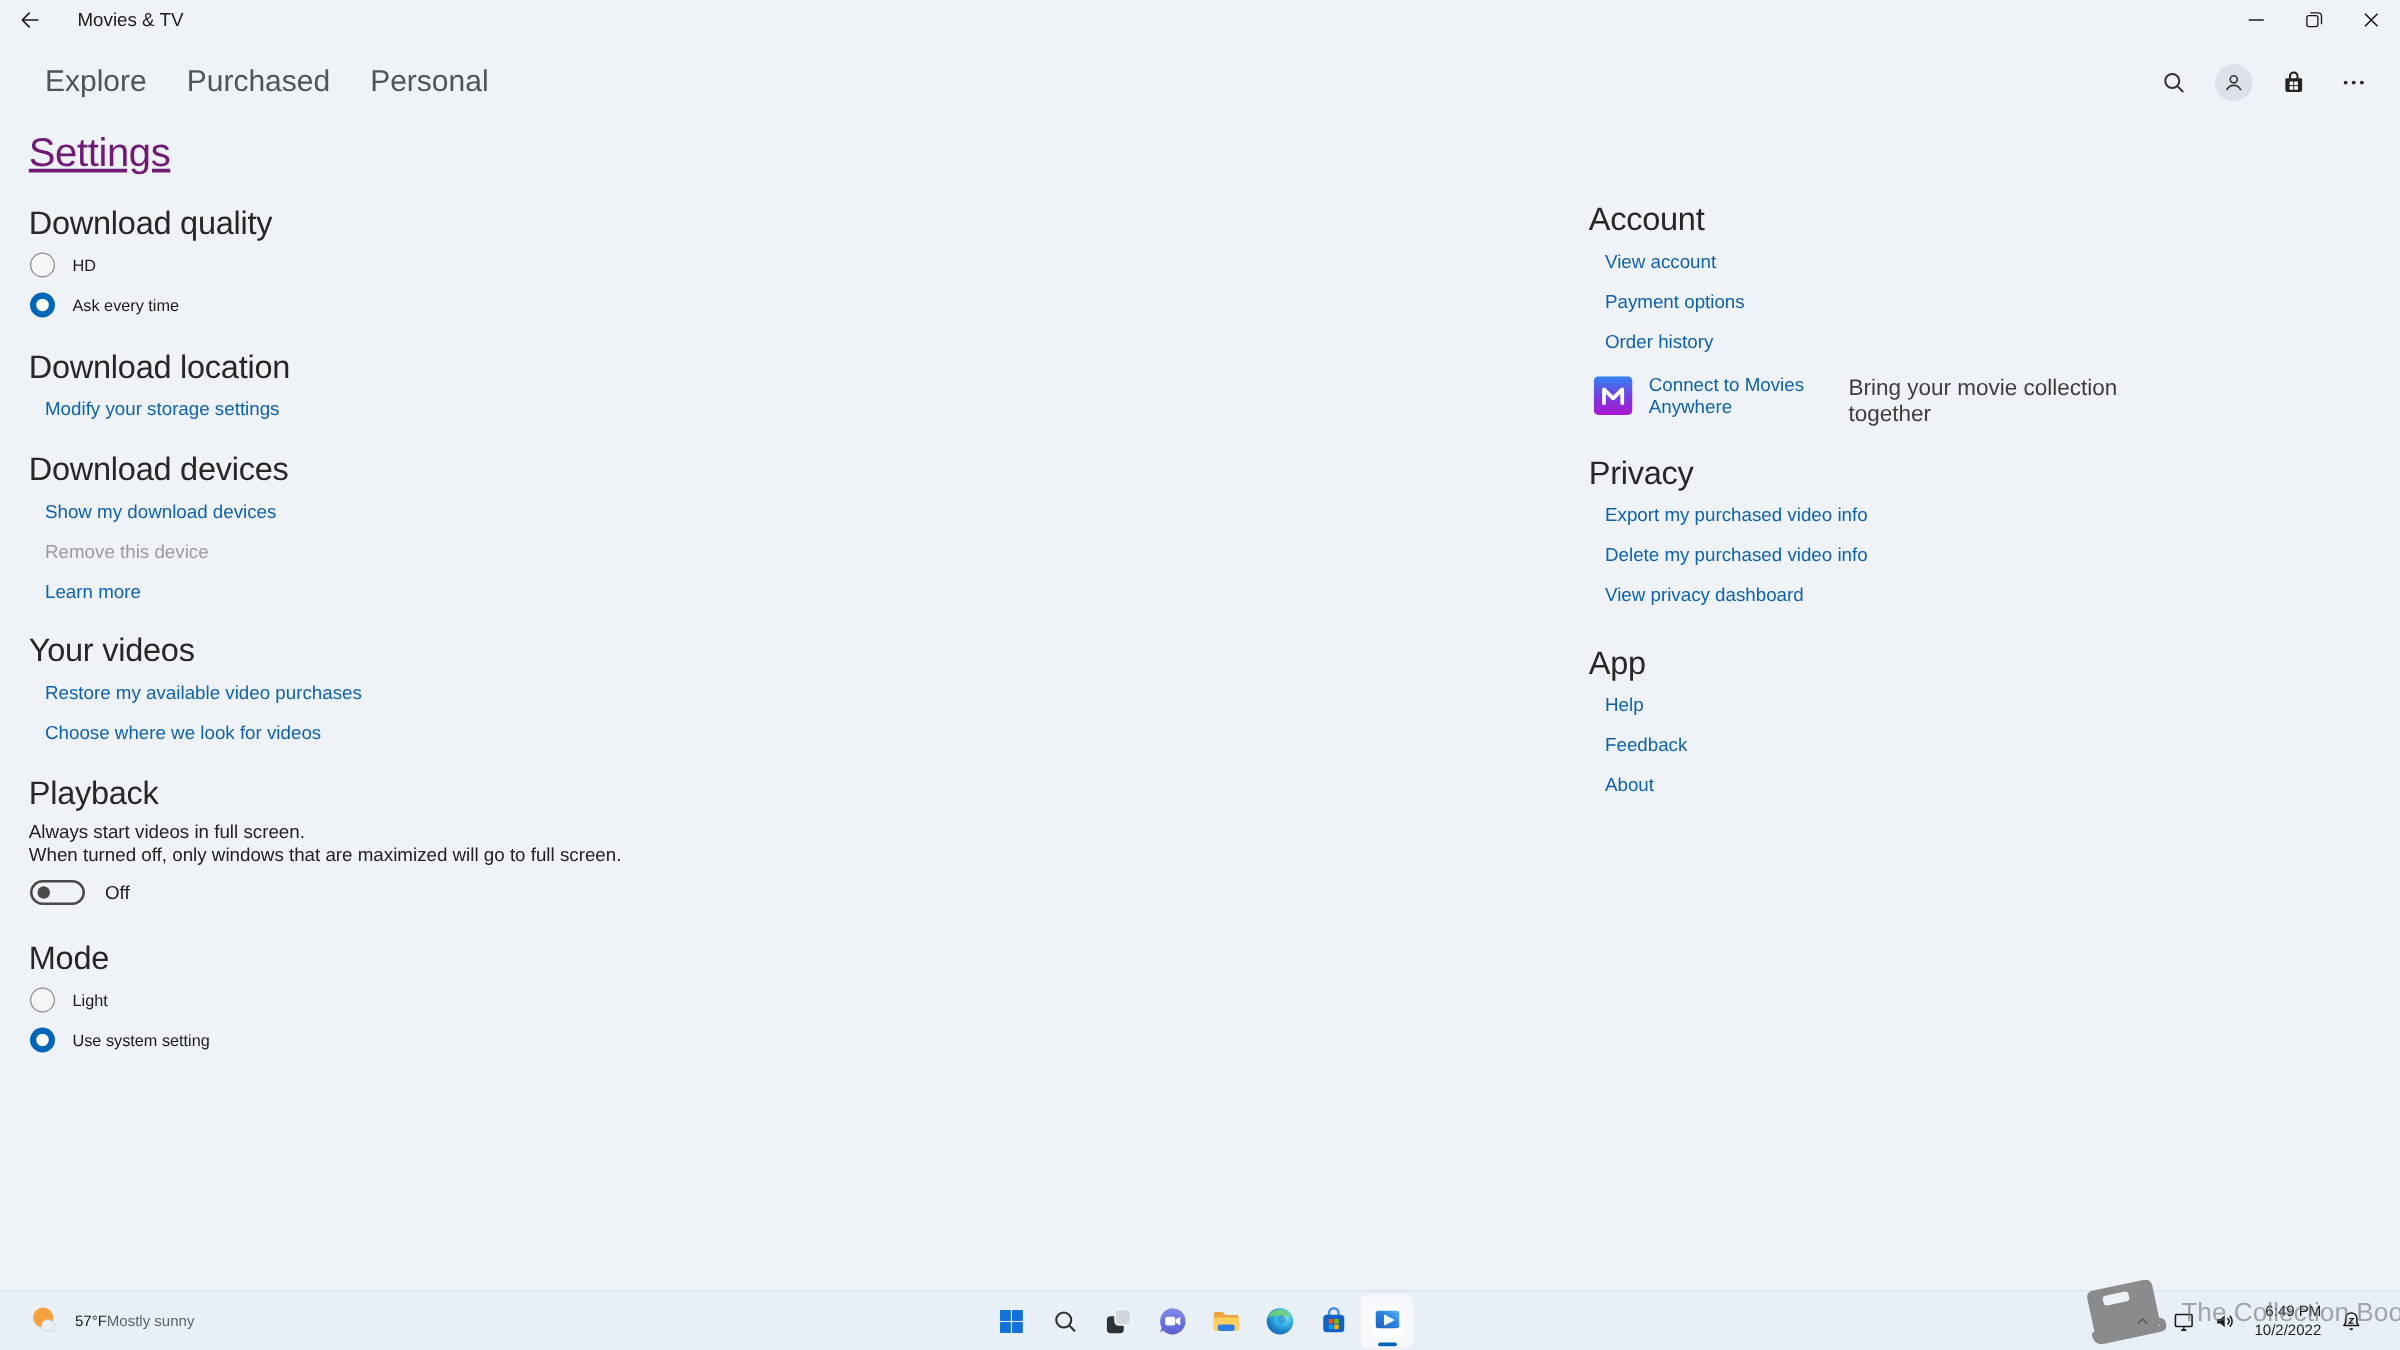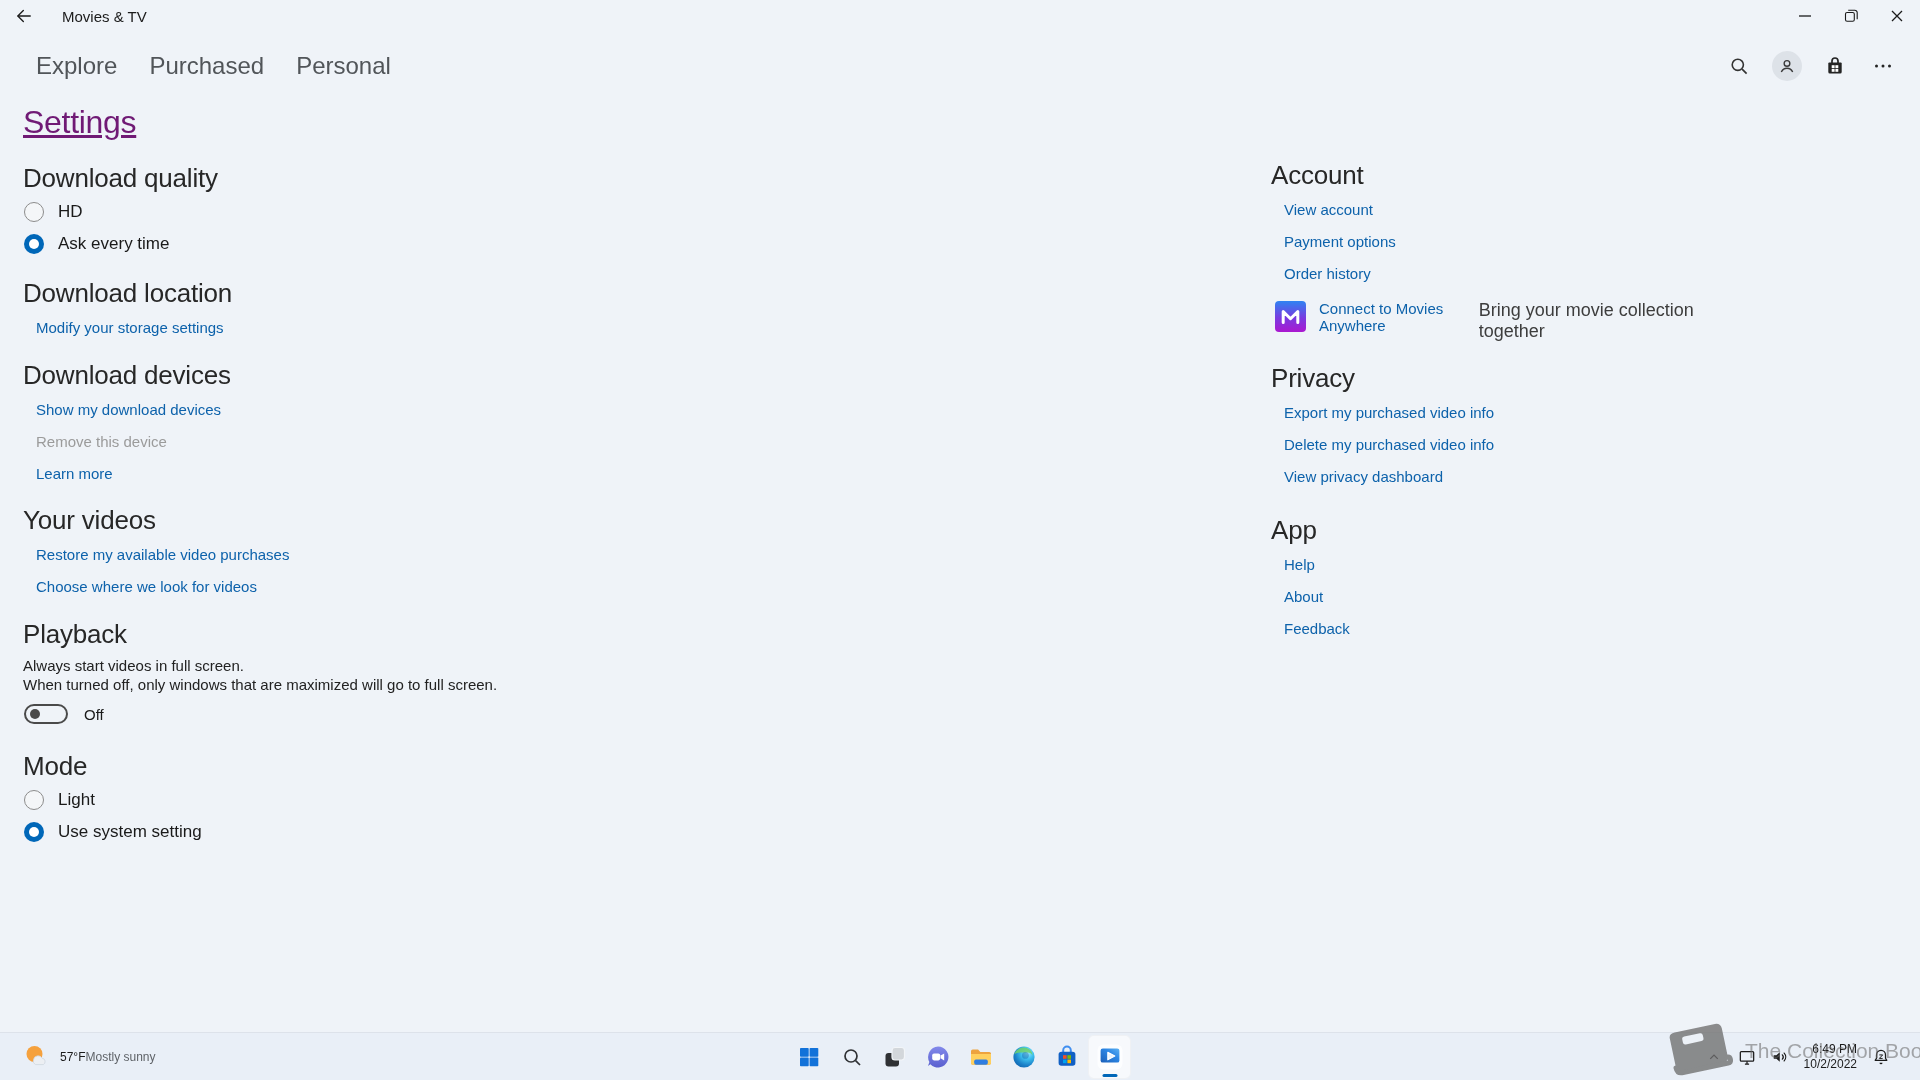--- a/index.html
+++ b/index.html
@@ -21,21 +21,21 @@
   .nav-icons { position:absolute; right:22px; top:0; height:42px; display:flex; align-items:center; gap:18px; }
   .nav-icon-slot { width:30px; height:30px; display:flex; align-items:center; justify-content:center; }
   .avatar-circle { width:30px; height:30px; border-radius:50%; background:#dde2e8; display:flex; align-items:center; justify-content:center; }
 
   
   .page-title { font-size:32px; line-height:44px; color:#701a75; font-weight:400; letter-spacing:-0.3px;text-decoration:underline; }
   .h-section { font-size:26px; line-height:36px; color:#272727; font-weight:400; letter-spacing:-0.2px; }
   .content-left { position:absolute; left:23px; top:100px; width:760px; }
   .content-right { position:absolute; left:1271px; top:157px; width:440px; }
 
-  .radio-row { display:flex; align-items:center; height:32px; gap:14px; padding-left:1px; font-size:17px; color:#1a1a1a; }
+  .radio-row { display:flex; align-items:center; height:32px; gap:14px; padding-left:1px; font-size:13px; color:#1a1a1a; }
   .radio { width:20px; height:20px; border-radius:50%; border:1px solid #8c8c8c; background:#f4f6f8; flex:none; }
   .radio.selected { border:none; background:#0067b8; position:relative; }
   .radio.selected::after { content:""; position:absolute; inset:5px; border-radius:50%; background:#fff; }
 
   .link-row { display:flex; align-items:center; height:32px; padding-left:13px; }
   .link { font-size:15px; color:#0d62ab; cursor:pointer; }
   .link.disabled { color:#9b9b9b; cursor:default; }
 
   .mt-dl  { margin-top:15px; }
   .mt-dd  { margin-top:14px; }
@@ -270,24 +270,24 @@
       </div>
     <div class="link-row">
         <span class="link">View privacy dashboard</span>
       </div>
 
     <div class="h-section mt-app">App</div>
     <div class="link-row">
         <span class="link">Help</span>
       </div>
     <div class="link-row">
+        <span class="link">Feedback</span>
+      </div>
+    <div class="link-row">
         <span class="link">About</span>
-      </div>
-    <div class="link-row">
-        <span class="link">Feedback</span>
       </div>
   </div>
 
   <div class="taskbar">
 
     <div class="tb-weather">
       <span>
         <svg width="30" height="30" viewBox="0 0 30 30">
             <circle cx="12.5" cy="12" r="8" fill="#f5a13d"></circle>
             <path d="M11.5 17.8a4.6 4.6 0 0 1 8.6-1.6 3.4 3.4 0 0 1 1.2 6.4H13.6a3.8 3.8 0 0 1-2.1-4.8z" fill="#eceff3" stroke="#ced6de" stroke-width="0.8"></path>

